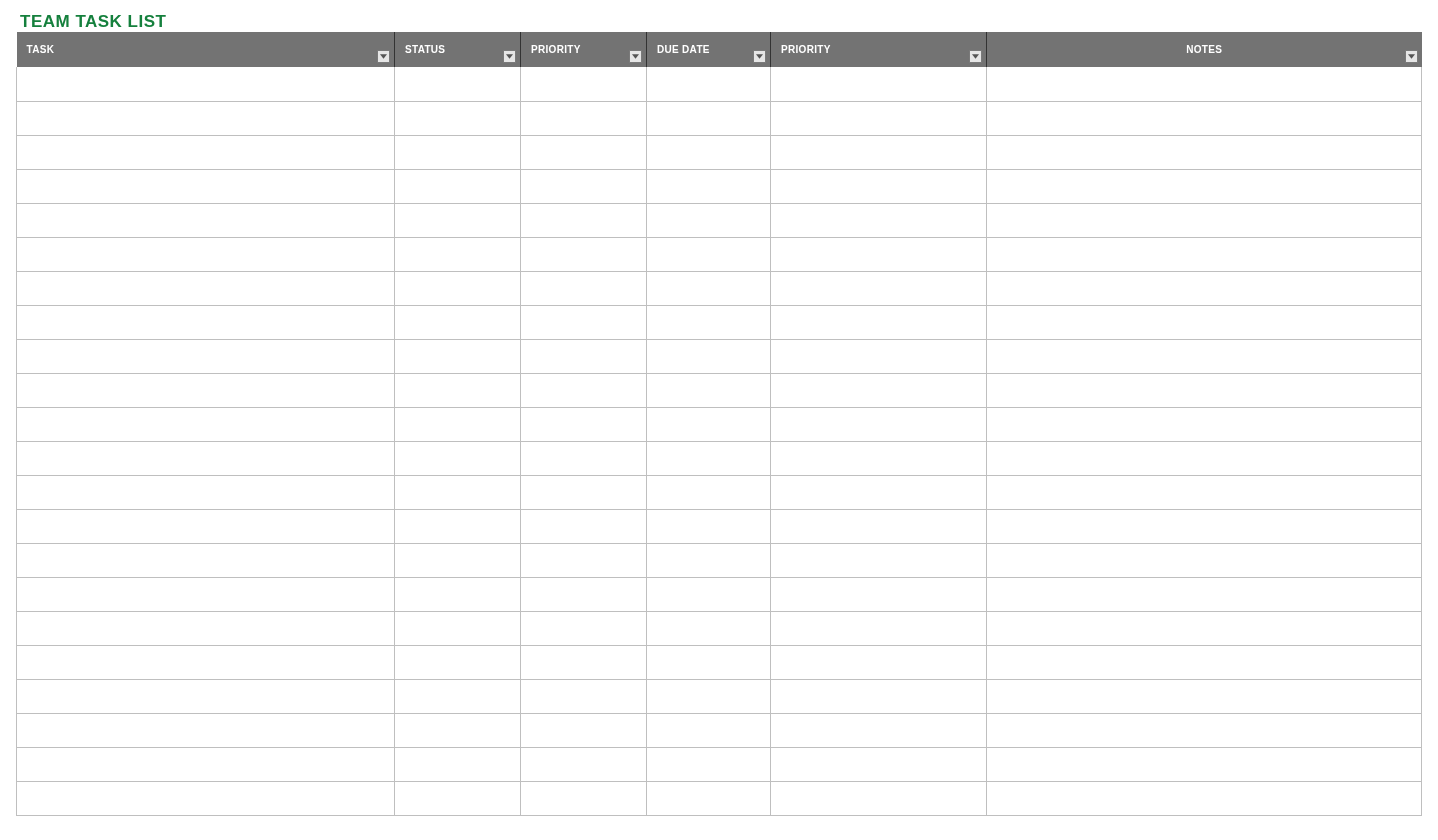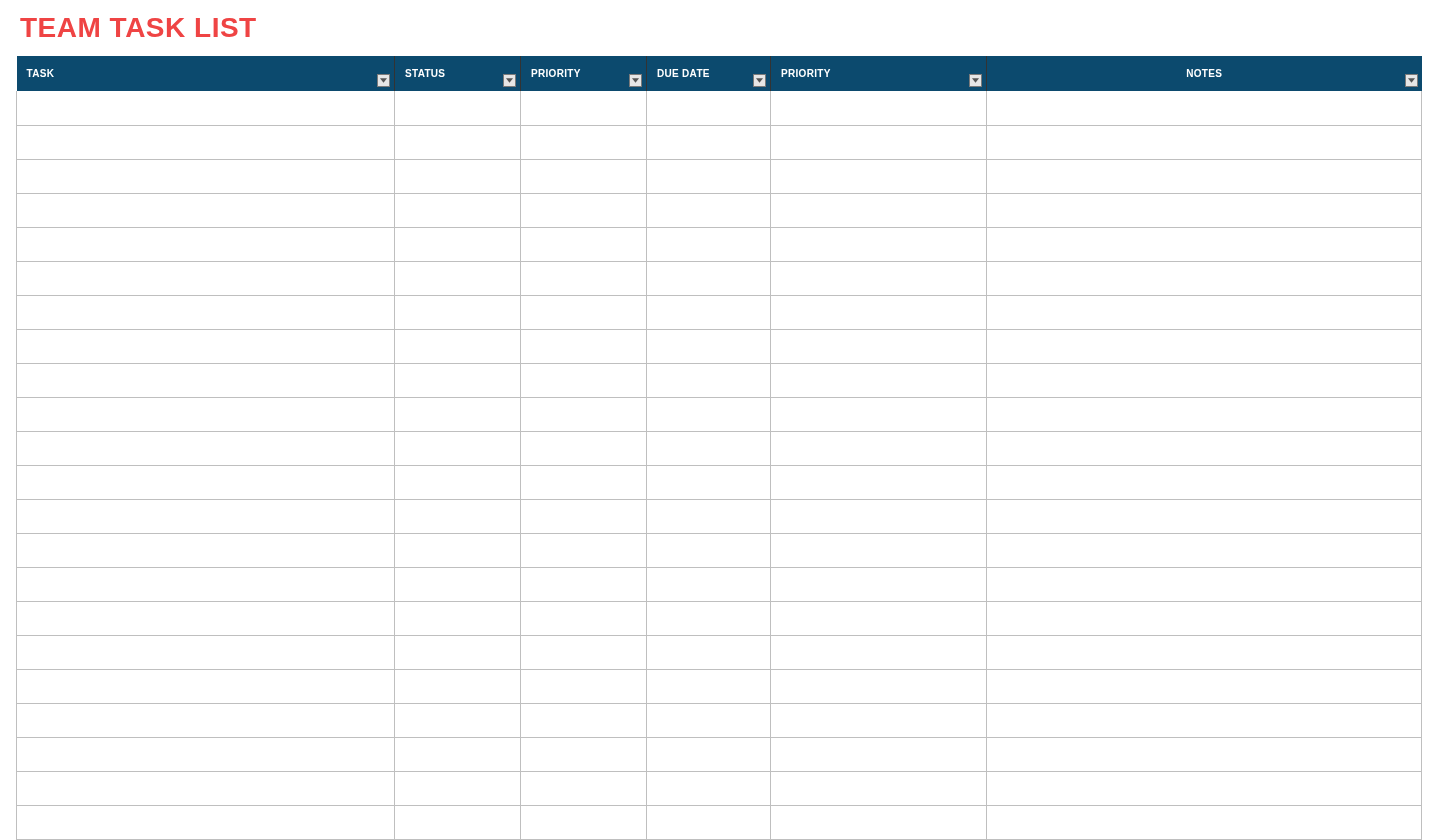--- a/index.html
+++ b/index.html
@@ -7,34 +7,34 @@
       margin: 0;
       padding: 0;
     }
     body {
       font-family: Arial, Helvetica, sans-serif;
       background: #ffffff;
       padding: 12px 16px;
       width: 1438px;
     }
     .page-title {
-      font-size: 28px;
+      font-size: 17px;
       font-weight: bold;
-      color: #ef4444;
+      color: #15803d;
       letter-spacing: 0.5px;
-      margin-bottom: 12px;
+      margin-bottom: 0;
       margin-left: 4px;
     }
     .task-table {
       width: 100%;
       border-collapse: collapse;
       table-layout: fixed;
     }
     .task-table thead th {
-      background: #0c4a6e;
+      background: #737373;
       color: #ffffff;
       font-size: 10px;
       font-weight: bold;
       text-align: left;
       padding: 12px 10px;
       position: relative;
       letter-spacing: 0.3px;
       border-right: 1px solid #333;
     }
     .task-table thead th:last-child {

